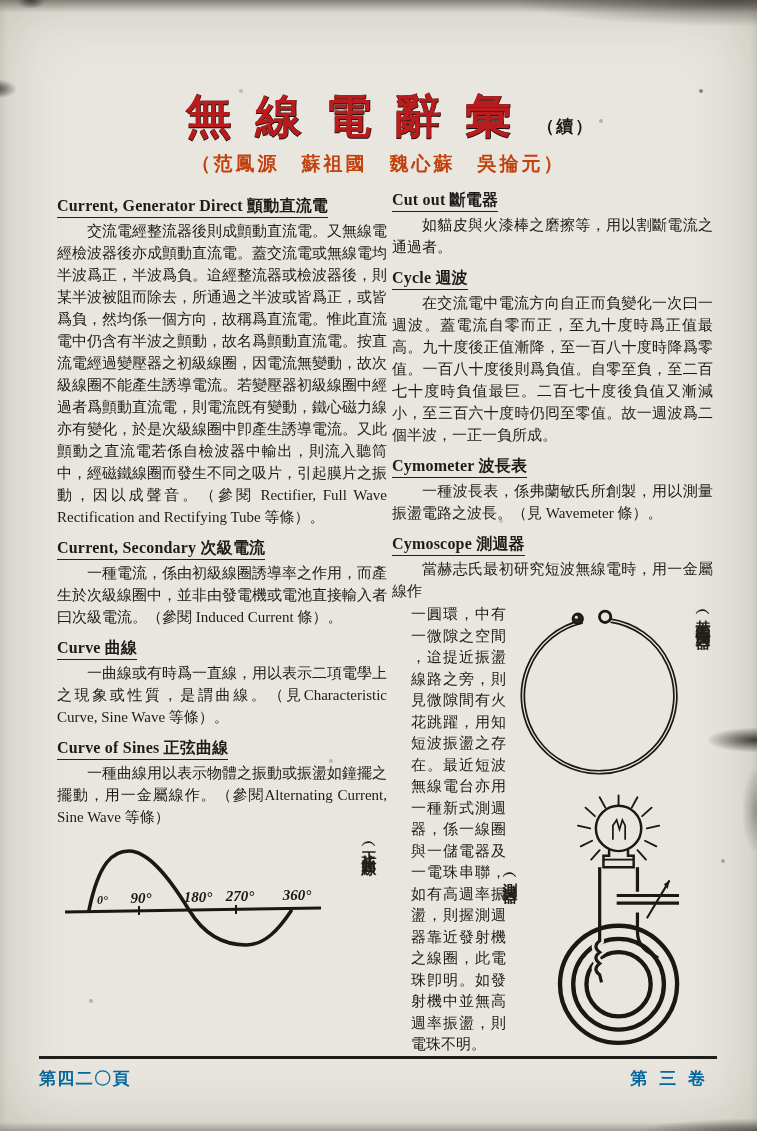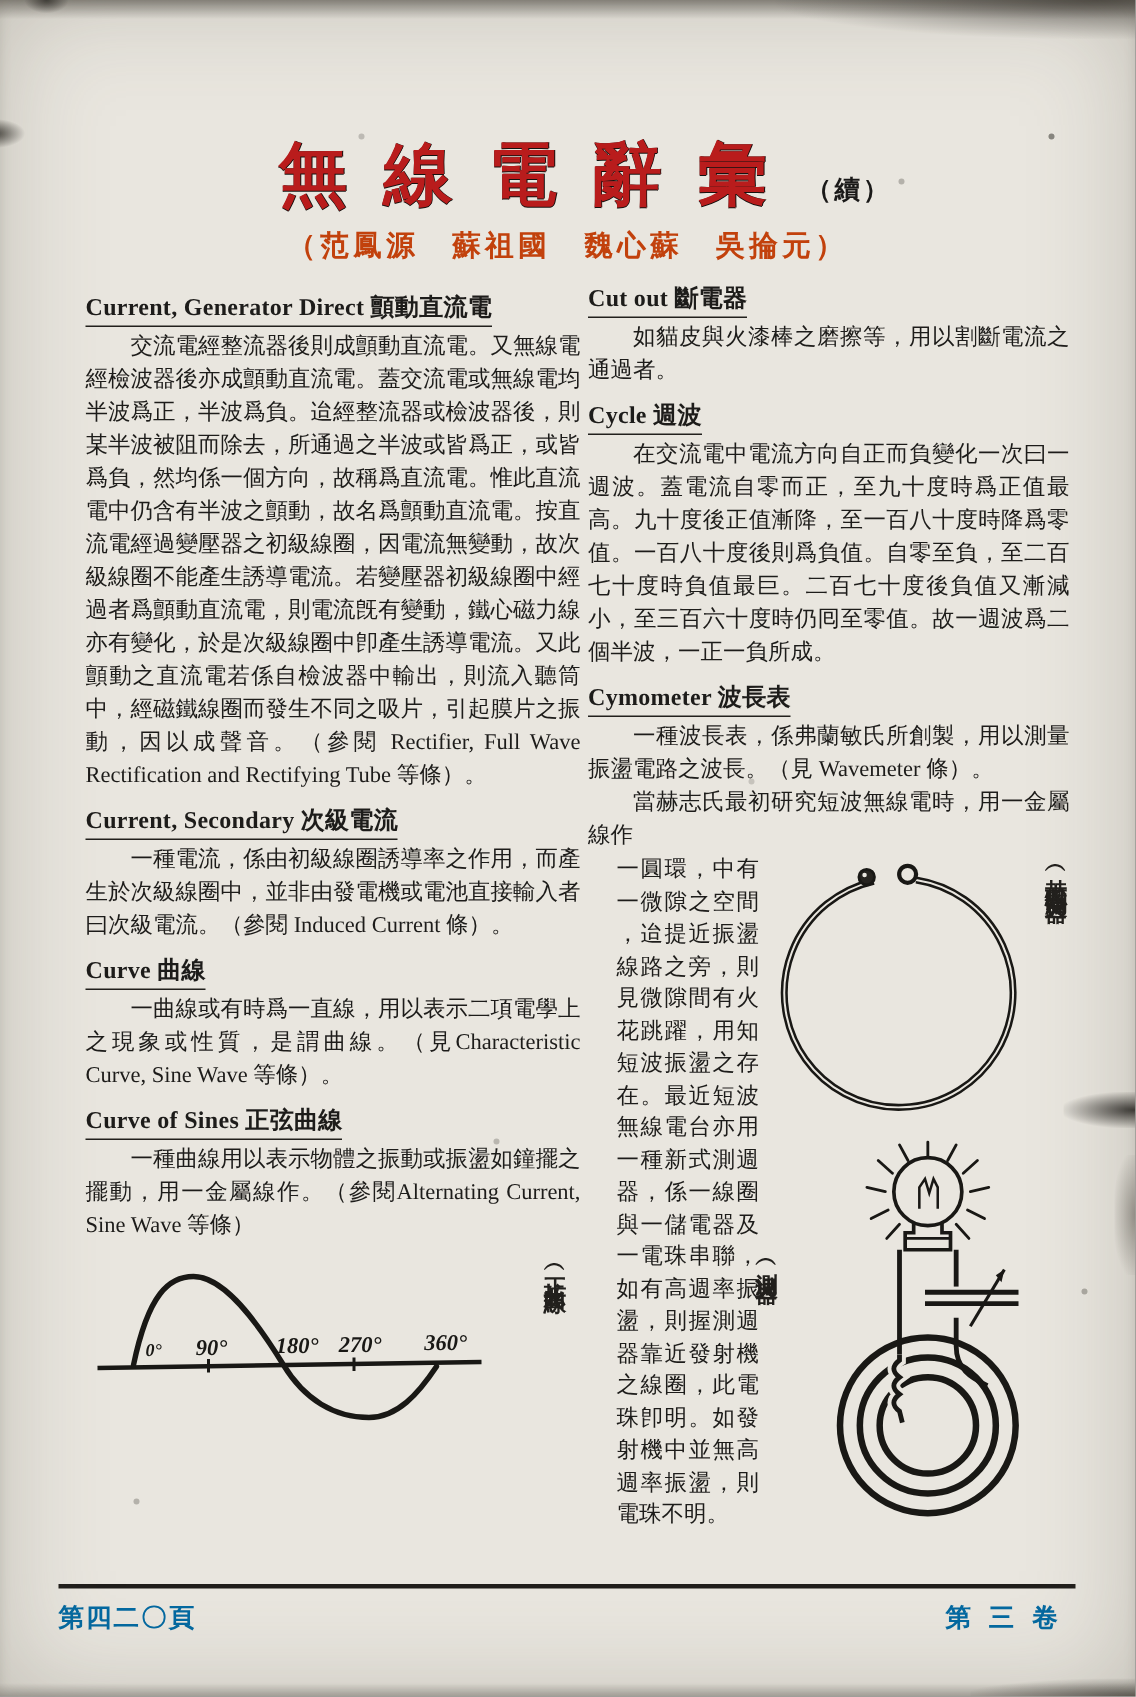--- a/index.html
+++ b/index.html
@@ -139,20 +139,23 @@
     <div class="term">
       <span class="term-text">Cycle 週波</span>
     </div>
     <p class="body">在交流電中電流方向自正而負變化一次曰一週波。蓋電流自零而正，至九十度時爲正值最高。九十度後正值漸降，至一百八十度時降爲零值。一百八十度後則爲負值。自零至負，至二百七十度時負值最巨。二百七十度後負值又漸減小，至三百六十度時仍囘至零值。故一週波爲二個半波，一正一負所成。</p>
 
     <div class="term">
       <span class="term-text">Cymometer 波長表</span>
     </div>
     <p class="body">一種波長表，係弗蘭敏氏所創製，用以測量振盪電路之波長。（見 Wavemeter 條）。</p>
 
+    <div class="term">
+      <span class="term-text">Cymoscope 測週器</span>
+    </div>
     <p class="body">當赫志氏最初研究短波無線電時，用一金屬線作</p>
 
     <div class="cymo-flex">
       <div class="cymo-narrow">一圓環，中有一微隙之空間，迨提近振盪線路之旁，則見微隙間有火花跳躍，用知短波振盪之存在。最近短波無線電台亦用一種新式測週器，係一線圈與一儲電器及一電珠串聯，如有高週率振盪，則握測週器靠近發射機之線圈，此電珠卽明。如發射機中並無高週率振盪，則電珠不明。</div>
 
       <div class="cymo-figs">
 
         <div class="ring-row">
           <svg width="186" height="182" viewBox="0 0 188 184">
             <path class="fig-stroke" stroke-width="5" d="M 77,14 A 81 81 0 1 0 107,13"></path>

